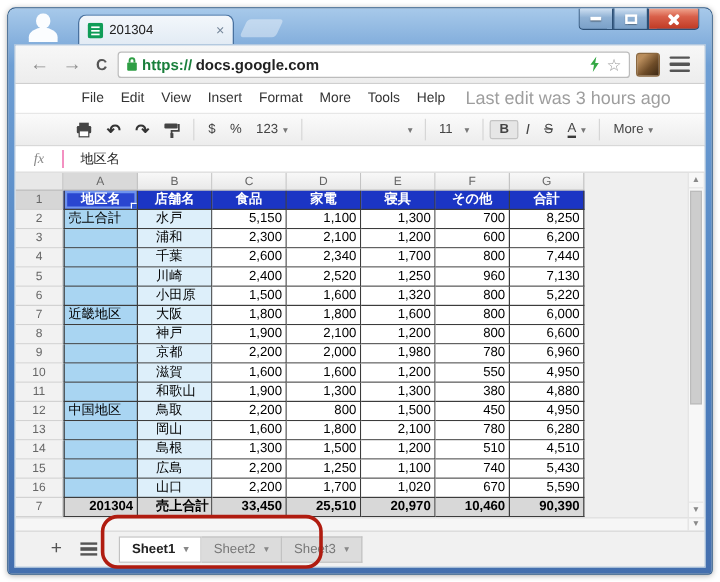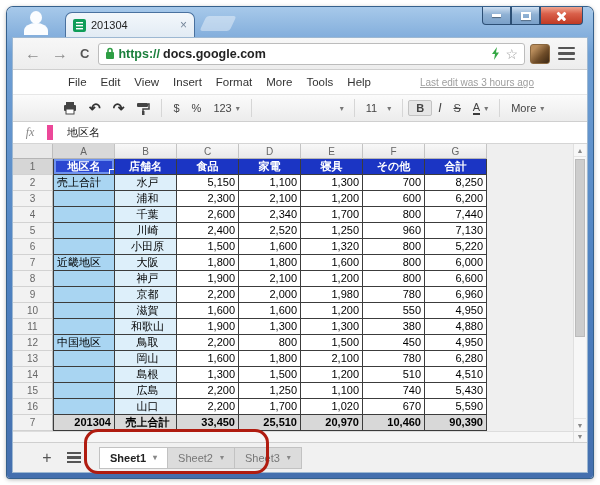--- a/index.html
+++ b/index.html
@@ -53,42 +53,42 @@
   .url-scheme{color:var(--https-green);font-weight:bold;}
   .url-domain{color:#222;font-weight:bold;}
   .url-path{color:#8a8a8a;overflow:hidden;text-overflow:clip;}
   .star{margin-left:auto;color:#9a9a9a;font-size:14px;flex:none;}
   .ext-icon{width:20px;height:20px;border-radius:3px;flex:none;
     background:linear-gradient(135deg,#b98d5c 20%,#6e4c28 60%,#3c2814);border:1px solid #8a6840;}
   .hamburger{width:17px;display:flex;flex-direction:column;gap:3px;flex:none;margin:0 3px;}
   .hamburger i{height:2.5px;background:#555;border-radius:1px;}
 
   
-  .menubar{height:24px;display:flex;align-items:center;padding-left:48px;background:#fff;flex:none;gap:20px;}
+  .menubar{height:24px;display:flex;align-items:center;padding-left:48px;background:#fff;flex:none;}
   .menu-item{font-size:11.5px;color:#333;padding:3px 7px;cursor:pointer;}
-  .last-edit{color:#9e9e9e;font-size:10px;margin-left:22px;text-decoration:underline;}
+  .last-edit{color:#9e9e9e;font-size:15px;margin-left:10px;}
 
   
   .toolbar{height:28px;background:linear-gradient(#fbfbfb,#ececec);border-top:1px solid #e7e7e7;
     border-bottom:1px solid #cfcfcf;display:flex;align-items:center;padding-left:44px;
     font-size:11px;color:#444;flex:none;}
   .tb-btn{padding:0 6px;display:flex;align-items:center;gap:2px;color:#444;}
   .tb-btn.pressed{border:1px solid #c3c3c3;background:#e6e6e6;border-radius:2px;padding:1px 7px;}
   .tb-sep{width:1px;height:18px;background:#d6d6d6;margin:0 5px;}
   .caret{font-size:8px;color:#777;margin-left:2px;}
   .undo-redo{font-size:14px;color:#333;font-weight:bold;}
   .font-box{width:92px;display:flex;align-items:center;justify-content:flex-end;padding:0 5px;height:20px;}
   .bold-b{font-weight:bold;} .ital-i{font-style:italic;font-size:12px;}
   .strike-s{text-decoration:line-through;}
   .color-a{border-bottom:2px solid #3a3a3a;line-height:11px;}
 
   
   .formulabar{height:22px;background:#fff;border-bottom:1px solid #d5d5d5;display:flex;align-items:center;flex:none;}
   .fx{width:40px;text-align:center;font-style:italic;color:#888;font-size:12px;
-    border-right:6px solid #ec4899;font-family:"Liberation Serif",serif;}
+    border-right:1px solid #ec4899;font-family:"Liberation Serif",serif;}
   .fvalue{padding-left:14px;font-size:11px;color:#222;}
 
   
   .sheetarea{flex:1;position:relative;background:#efefef;overflow:hidden;}
   .colhdrs{display:flex;height:15px;}
   .corner{width:40px;height:15px;background:#e8e8e8;border-right:1px solid #bdbdbd;border-bottom:1px solid #b5b5b5;flex:none;}
   .ch{width:62px;height:15px;background:linear-gradient(#f8f8f8,#e9e9e9);border-right:1px solid #c4c4c4;
     border-bottom:1px solid #b5b5b5;font-size:10px;color:#666;text-align:center;line-height:15px;flex:none;}
   .ch.selcol{background:#d9d9d9;}
   .row{display:flex;height:16px;}
@@ -96,21 +96,21 @@
     font-size:10px;color:#666;text-align:center;line-height:16px;flex:none;}
   .rn.selrow{background:#d6d6d6;}
   .c{width:62px;height:16px;border-right:1px solid #3c3c3c;border-bottom:1px solid #3c3c3c;
     font-size:11px;line-height:15px;overflow:hidden;white-space:nowrap;flex:none;background:#fff;}
   .c.cf{border-left:1px solid #3c3c3c;}
   .c.hd{background:var(--header-blue);color:#fff;font-weight:bold;text-align:center;}
   .c.hd.sel{box-shadow:inset 0 0 0 2px #6e92ee;position:relative;background:#2a46d0;}
   .handle{position:absolute;right:0;bottom:0;width:5px;height:5px;background:#2f55d4;
     border-left:1px solid #fff;border-top:1px solid #fff;}
   .c.ca{background:var(--region-blue);padding-left:3px;}
-  .c.cb{background:var(--store-blue);padding-left:4px;text-align:center;}
+  .c.cb{background:var(--store-blue);padding-left:15px;}
   .c.cn{text-align:right;padding-right:3px;}
   .row.total .c{background:var(--total-gray);font-weight:bold;}
   .row.total .ta-r{text-align:right;padding-right:3px;padding-left:0;}
 
   
   .vscroll{position:absolute;right:1px;top:0;bottom:0;width:13px;background:#f7f7f7;border-left:1px solid #e0e0e0;}
   .sarrow{height:13px;font-size:7px;color:#888;text-align:center;line-height:13px;border-bottom:1px solid #e4e4e4;}
   .sarrow.bot{position:absolute;bottom:0;left:0;right:0;border-top:1px solid #e4e4e4;border-bottom:none;}
   .vthumb{position:absolute;left:1px;right:1px;top:15px;height:62%;background:#cdcdcd;border:1px solid #bbb;}
   .hscrollbar{height:11px;background:#f6f6f6;border-top:1px solid #ddd;position:relative;flex:none;}

